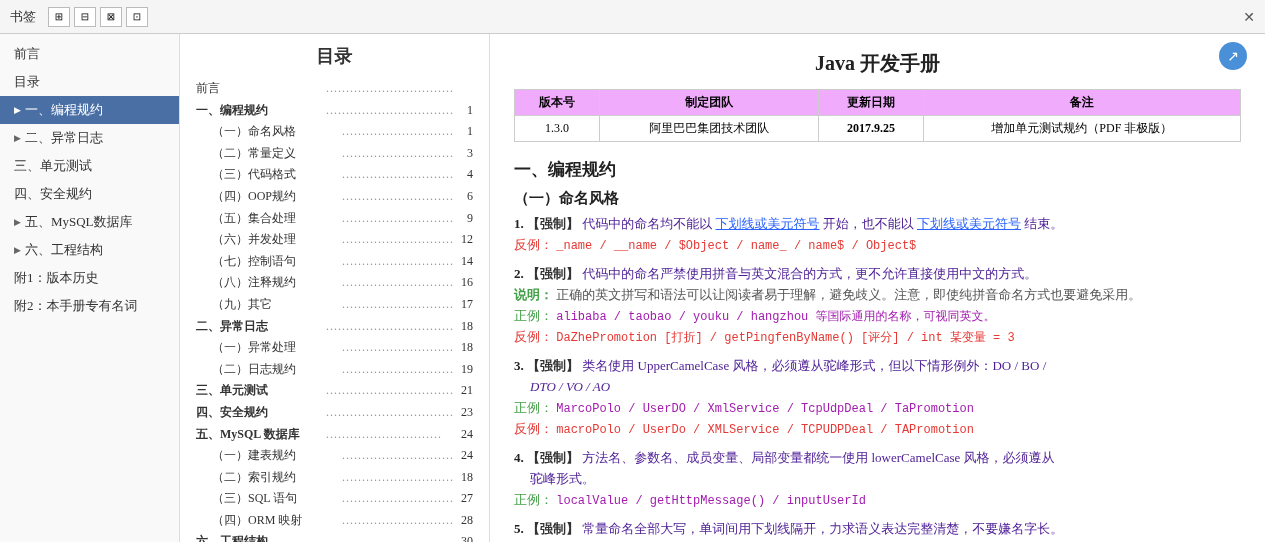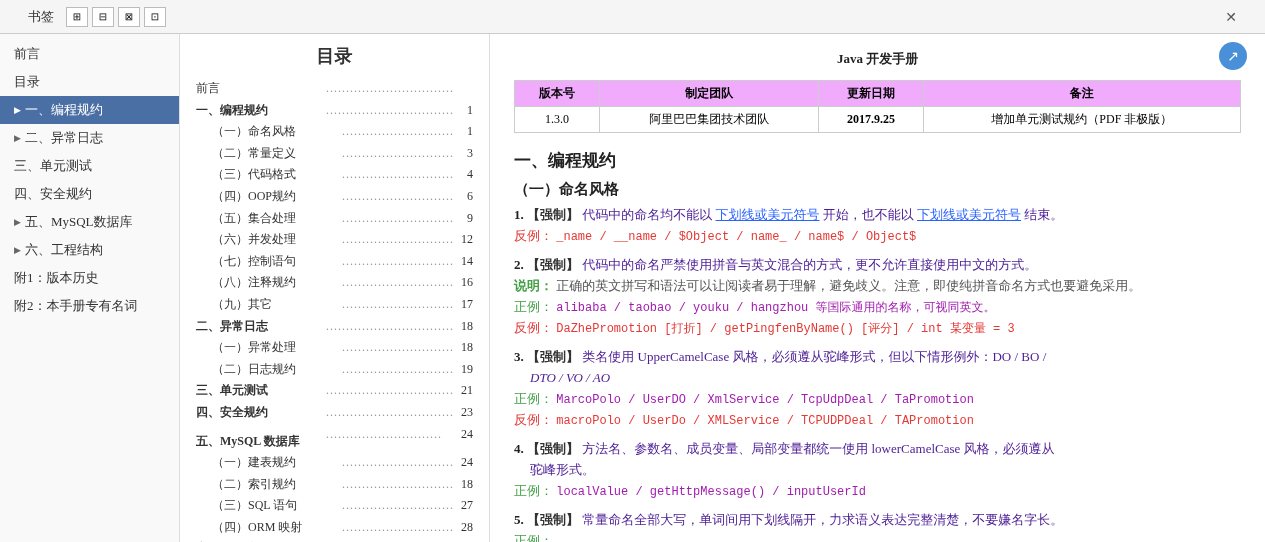--- a/index.html
+++ b/index.html
@@ -4,21 +4,21 @@
   <style>
     * { margin: 0; padding: 0; box-sizing: border-box; }
     body { font-family: "SimSun", "STSong", serif; font-size: 13px; background: #f0f0f0; width: 1265px; height: 542px; overflow: hidden; display: flex; flex-direction: column; }
 
     
     .toolbar {
       background: #f5f5f5;
       border-bottom: 1px solid #ccc;
       display: flex;
       align-items: center;
-      padding: 4px 28px;
+      padding: 4px 10px;
       gap: 8px;
       height: 34px;
     }
     .toolbar-label {
       font-size: 13px;
       color: #333;
       margin-right: 4px;
     }
     .toolbar-icons {
       display: flex;
@@ -120,21 +120,21 @@
 
     
     .content-panel {
       flex: 1;
       background: #fff;
       overflow-y: auto;
       padding: 16px 24px;
     }
     .doc-title {
       text-align: center;
-      font-size: 13px;
+      font-size: 20px;
       font-weight: bold;
       color: #222;
       margin-bottom: 12px;
     }
     .doc-table {
       width: 100%;
       border-collapse: collapse;
       margin-bottom: 16px;
       font-size: 12px;
     }
@@ -336,21 +336,21 @@
           <span class="toc-label" style="font-weight: bold;">三、单元测试</span>
           <span class="toc-dots">.................................</span>
           <span class="toc-page">21</span>
         </div>
         <div class="toc-entry toc-indent0">
           <span class="toc-label" style="font-weight: bold;">四、安全规约</span>
           <span class="toc-dots">.................................</span>
           <span class="toc-page">23</span>
         </div>
         <div class="toc-entry toc-indent0">
-          <span class="toc-label" style="font-weight: bold; margin-top: 7px;">五、MySQL 数据库</span>
+          <span class="toc-label" style="font-weight: bold;">五、MySQL 数据库</span>
           <span class="toc-dots">.............................</span>
           <span class="toc-page">24</span>
         </div>
         <div class="toc-entry toc-indent1">
           <span class="toc-label">（一）建表规约</span>
           <span class="toc-dots">....................................</span>
           <span class="toc-page">24</span>
         </div>
         <div class="toc-entry toc-indent1">
           <span class="toc-label">（二）索引规约</span>

